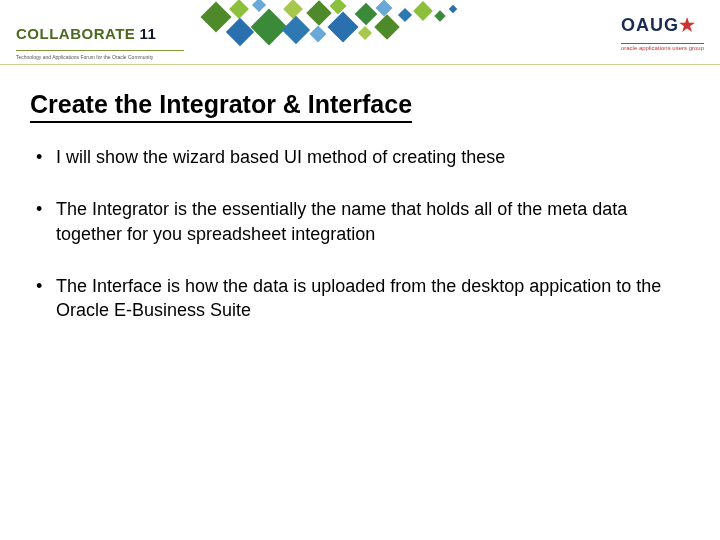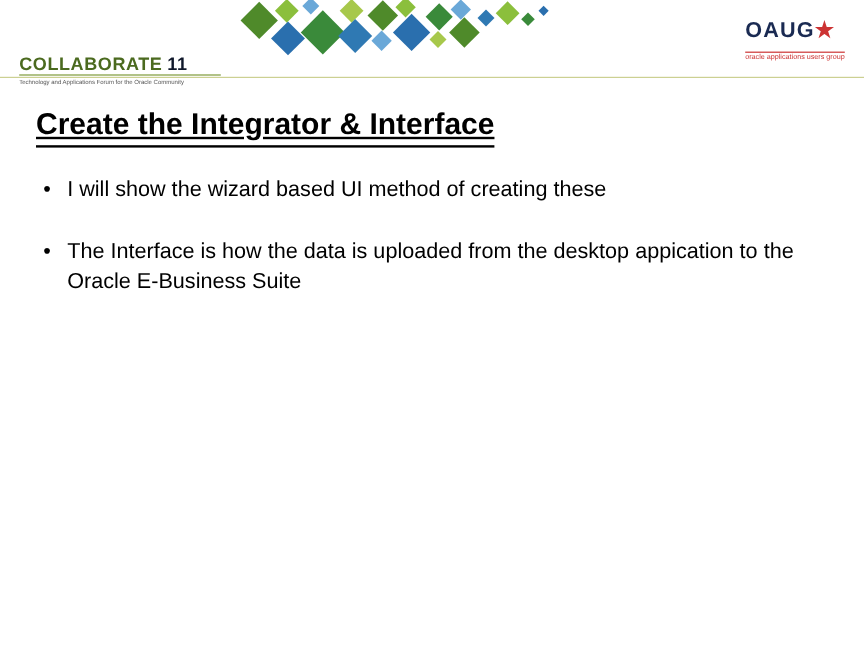--- a/index.html
+++ b/index.html
@@ -6,23 +6,23 @@
   body{
     width:720px;height:540px;
     font-family:Arial,Helvetica,sans-serif;
     background:#fff;color:#000;
     position:relative;overflow:hidden;
   }
   .header{
     position:relative;height:70px;width:100%;
   }
   .logo-collab{
-    position:absolute;left:16px;top:28px;width:168px;height:34px;
+    position:absolute;left:16px;top:16px;width:168px;height:34px;
     border-bottom:1px solid #7f9a3a;
-    display:flex;align-items:flex-end;
+    display:flex;align-items:center;
     font-weight:bold;letter-spacing:0.5px;
   }
   .logo-collab .word{font-size:15px;color:#4b6a1f}
   .logo-collab .year{font-size:15px;color:#0f172a;margin-left:4px}
   .logo-collab .tag{
     position:absolute;bottom:-10px;left:0;font-size:5px;color:#555;
     font-weight:normal;letter-spacing:0;
   }
   .pixels{
     position:absolute;left:190px;top:0;width:300px;height:65px;
@@ -43,21 +43,20 @@
     position:absolute;left:0;top:64px;width:100%;height:1px;background:#aab04a;
     opacity:0.6;
   }
   .content{
     position:absolute;left:30px;top:90px;right:30px;
   }
   h1{
     font-size:25px;font-weight:bold;margin:0 0 6px 0;
     border-bottom:2px solid #000;display:inline-block;
     padding-bottom:2px;
-    text-decoration:underline;
   }
   ul.bullets{
     list-style:none;padding:0;margin:16px 0 0 0;
     font-size:18px;line-height:1.35;
   }
   ul.bullets>li{
     margin:0 0 28px 0;padding-left:26px;position:relative;
   }
   ul.bullets>li:before{
     content:"•";position:absolute;left:6px;top:0;
@@ -108,15 +107,16 @@
     </div>
     <div class="sub">oracle applications users group</div>
   </div>
   <div class="rule"></div>
 </div>
 
 <div class="content">
   <h1>Create the Integrator &amp; Interface</h1>
   <ul class="bullets" id="bullets">
       <li><span>I will show the wizard based UI method of creating these</span></li>
+      <li><span>The Integrator is the essentially the name that holds all of the meta data together for you spreadsheet integration</span></li>
       <li><span>The Interface is how the data is uploaded from the desktop appication to the Oracle E-Business Suite</span></li>
     </ul>
 </div>
 
 </body></html>

